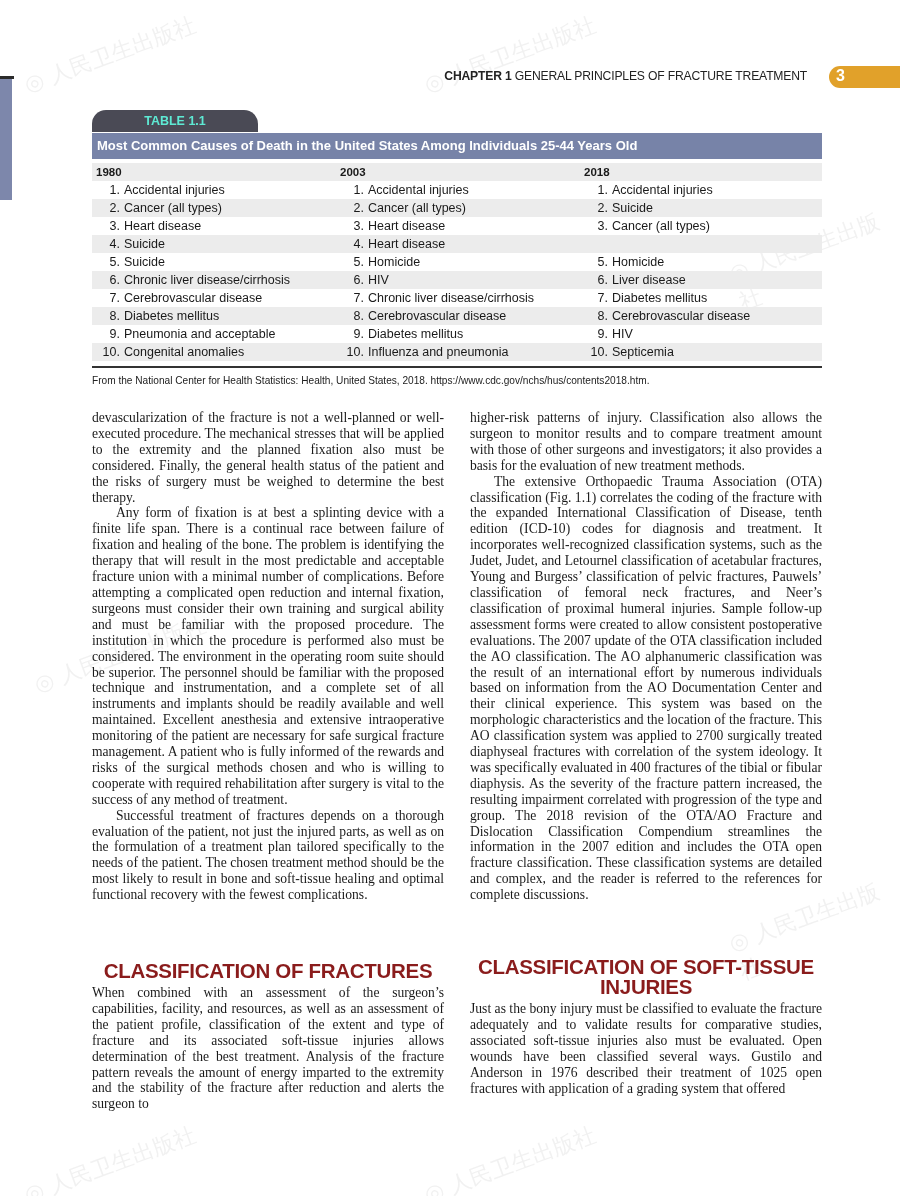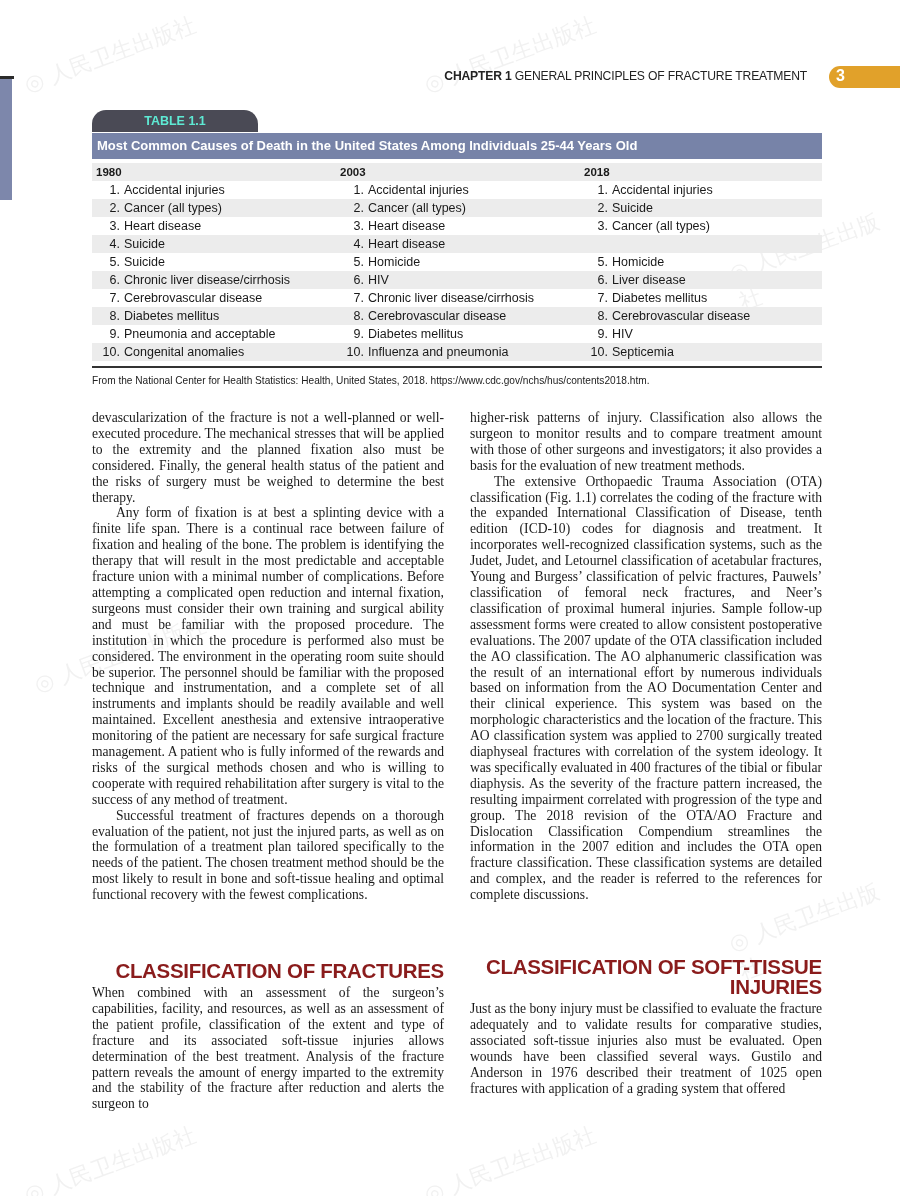--- a/index.html
+++ b/index.html
@@ -60,21 +60,21 @@
   }
 
   .col { position: absolute; width: 352px; font-size: 13.6px; line-height: 15.9px; text-align: justify; hyphens: manual; }
   .col-left { left: 92px; top: 410px; }
   .col-right { left: 470px; top: 410px; }
   .col p { margin: 0; }
   .col p.indent { text-indent: 24px; }
   .sec-head {
     font-family: "Liberation Sans", "DejaVu Sans", sans-serif; font-weight: bold;
     color: #8a1c1c; font-size: 20.5px; line-height: 20px; letter-spacing: -0.3px;
-    margin: 0; text-align: right;
+    margin: 0; text-align: center;
   }
   .abs { position: absolute; }
   .wm {
     position: absolute; color: rgba(180,180,180,0.18); font-size: 22px;
     font-family: "DejaVu Sans", sans-serif; transform: rotate(-20deg); pointer-events: none;
   }
 </style>
 </head>
 <body>
 

